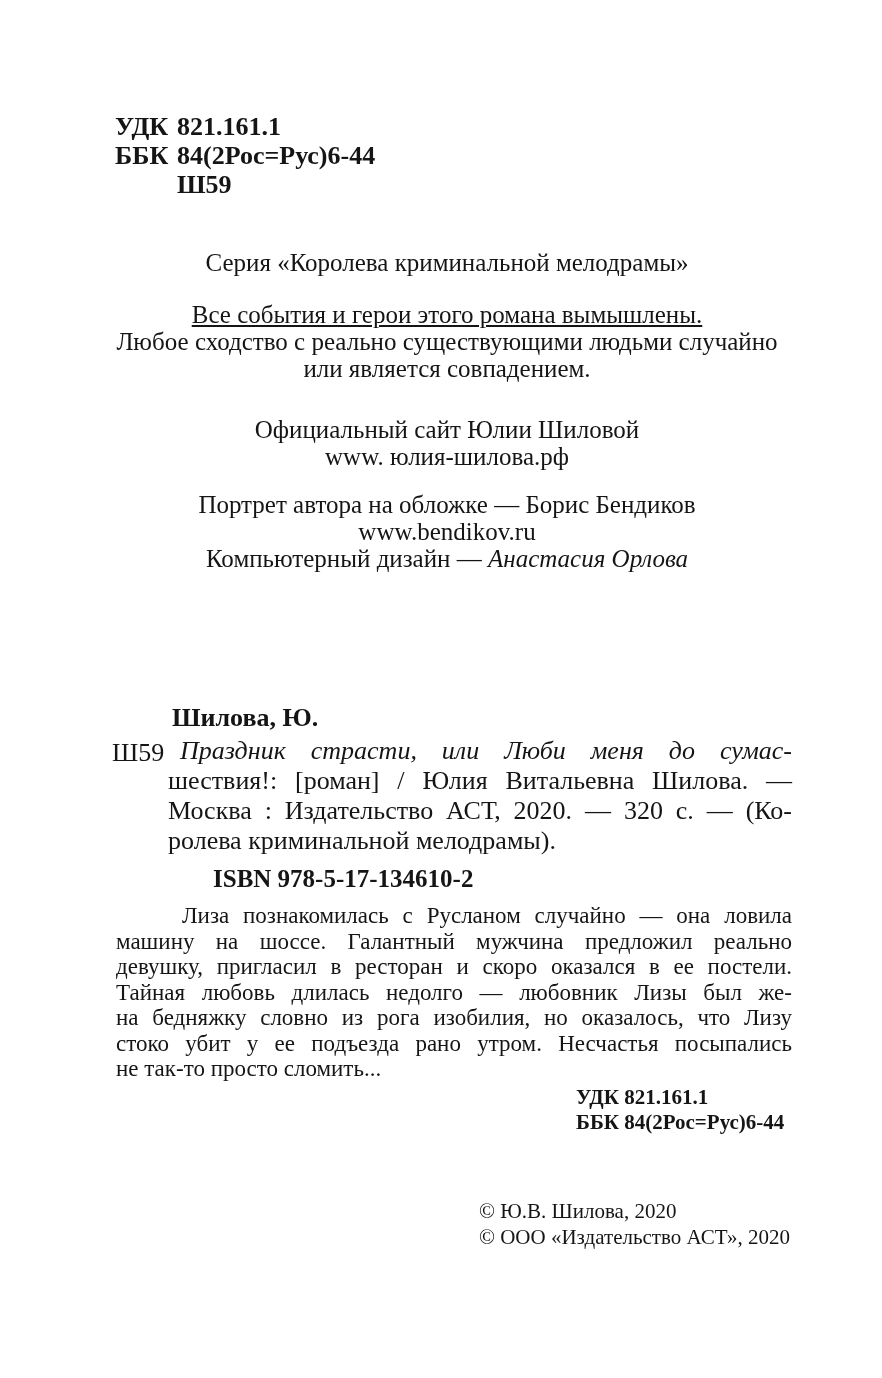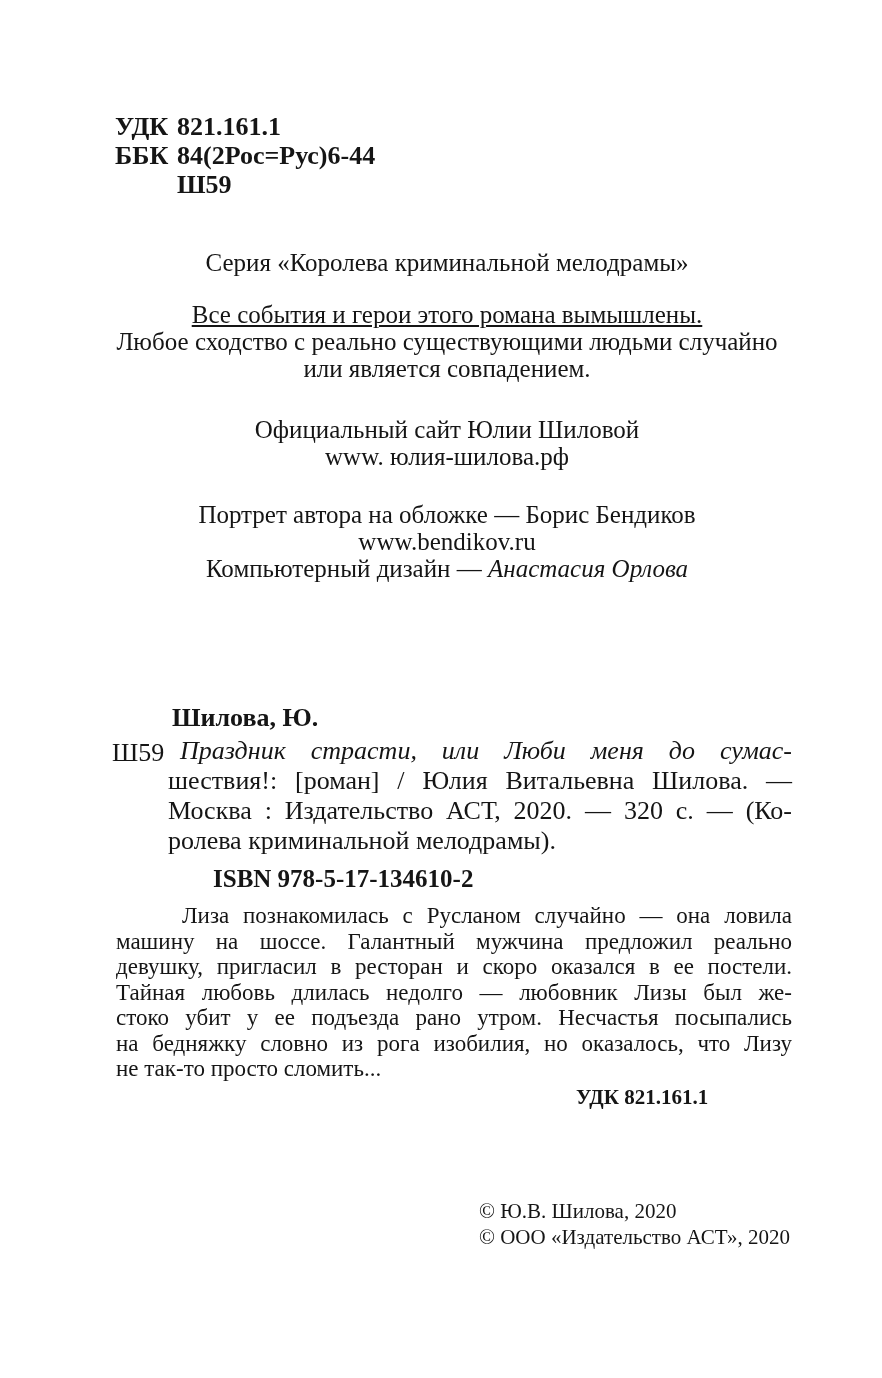--- a/index.html
+++ b/index.html
@@ -30,21 +30,21 @@
     position: absolute;
     left: 85px;
     top: 249px;
     width: 724px;
     text-align: center;
     font-size: 25px;
     line-height: 27px;
   }
   .center-col .gap25 { margin-top: 25px; text-decoration: underline; }
   .center-col .gap20 { margin-top: 34px; }
-  .center-col .gap21 { margin-top: 31px; }
+  .center-col .gap21 { margin-top: 21px; }
   .center-col .gap23 { }
   .italic { font-style: italic; }
   
   .author-heading {
     position: absolute;
     left: 172px;
     top: 703px;
     font-size: 26px;
     font-weight: bold;
     white-space: nowrap;
@@ -145,27 +145,28 @@
     <div>ролева криминальной мелодрамы).</div>
   </div>
 
   <div class="isbn-line">ISBN 978-5-17-134610-2</div>
 
   <div class="annotation">
     <div class="jline first">Лиза познакомилась с Русланом случайно — она ловила</div>
     <div class="jline">машину на шоссе. Галантный мужчина предложил реально</div>
     <div class="jline">девушку, пригласил в ресторан и скоро оказался в ее постели.</div>
     <div class="jline">Тайная любовь длилась недолго — любовник Лизы был же-</div>
+    <div class="jline">на бедняжку словно из рога изобилия, но оказалось, что Лизу</div>
     <div class="jline">стоко убит у ее подъезда рано утром. Несчастья посыпались</div>
-    <div class="jline">на бедняжку словно из рога изобилия, но оказалось, что Лизу</div>
     <div>не так-то просто сломить...</div>
   </div>
 
   <div class="codes-bottom">
     <div>УДК 821.161.1</div>
+    <div>ББК 84(2Рос=Рус)6-44</div>
   </div>
 
   <div class="copyright">
     <div>© Ю.В. Шилова, 2020</div>
     <div>© ООО «Издательство АСТ», 2020</div>
   </div>
 
 </div>
 
 </body></html>

